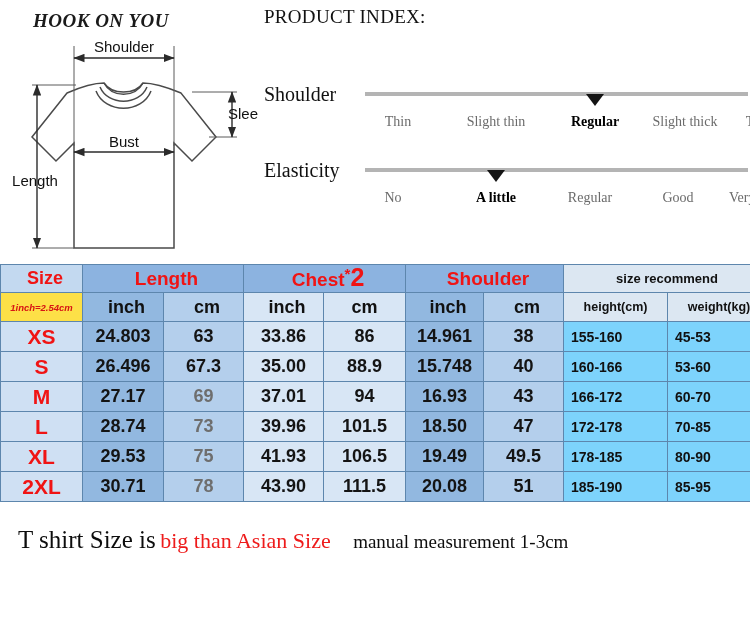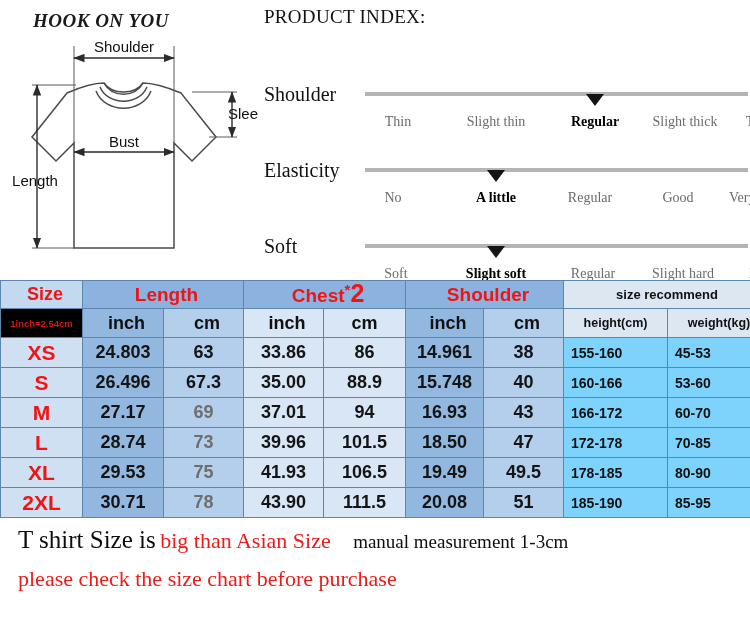--- a/index.html
+++ b/index.html
@@ -112,21 +112,21 @@
     white-space: nowrap;
   }
   .slider-label.active {
     color: #000000;
     font-weight: 700;
   }
 
   
   #size-table-wrap {
     position: absolute;
-    left: 0; top: 280px;
+    left: 0; top: 264px;
     width: 610px;
     border-radius: 31px;
   }
   table#size-table {
     border-collapse: collapse;
     width: 750px;
     table-layout: fixed;
   }
   table#size-table td, table#size-table th {
     border: 1px solid #5d86ad;
@@ -173,25 +173,26 @@
     color: #111111;
     text-align: left;
     padding-left: 7px !important;
     white-space: nowrap;
   }
   .hdr-unit.center {
     text-align: center;
     padding-left: 0 !important;
   }
   .hdr-unit.conv {
-    background: #000000;
+    background: #fde047;
     color: #d81414;
     font-size: 9.5px;
     text-align: center;
     padding-left: 0 !important;
+    font-style: italic;
   }
   .hdr-unit.reco-sub {
     background: #dce7f2;
     color: #111111;
     font-size: 12.5px;
     text-align: center;
     padding-left: 0 !important;
   }
 
   
@@ -328,34 +329,20 @@
         <div class="slider-labels">
           <span class="slider-label" style="left:28px;">No</span>
           <span class="slider-label active" style="left:131px;">A little</span>
           <span class="slider-label" style="left:225px;">Regular</span>
           <span class="slider-label" style="left:313px;text-align:right;">Good</span>
           <span class="slider-label" style="left:393px;">Very good</span>
         </div>
       </div>
     </div>
 
-    <div class="index-row" style="top:194px;">
-      <div class="index-row-label">Soft</div>
-      <div class="slider">
-        <div class="slider-track"></div>
-        <div class="slider-marker" style="left:131px;"></div>
-        <div class="slider-labels">
-          <span class="slider-label" style="left:31px;">Soft</span>
-          <span class="slider-label active" style="left:131px;">Slight soft</span>
-          <span class="slider-label" style="left:228px;">Regular</span>
-          <span class="slider-label" style="left:318px;">Slight hard</span>
-          <span class="slider-label" style="left:398px;">Hard</span>
-        </div>
-      </div>
-    </div>
   </div>
 </div>
 
 <div id="size-table-wrap">
   <table id="size-table">
     <colgroup>
       <col style="width:82px">
       <col style="width:81px">
       <col style="width:80px">
       <col style="width:80px">
@@ -455,16 +442,13 @@
     </tbody>
   </table>
 </div>
 
 <div id="footer-notes">
   <div id="note-line-1">
     <span class="note-black">T shirt Size is</span>
     <span class="note-red">big than Asian Size</span>
     <span class="note-manual">manual measurement 1-3cm</span>
   </div>
-  <div id="note-line-2">
-    <span class="note-red">please check the size chart before purchase</span>
-  </div>
 </div>
 
 </body></html>

